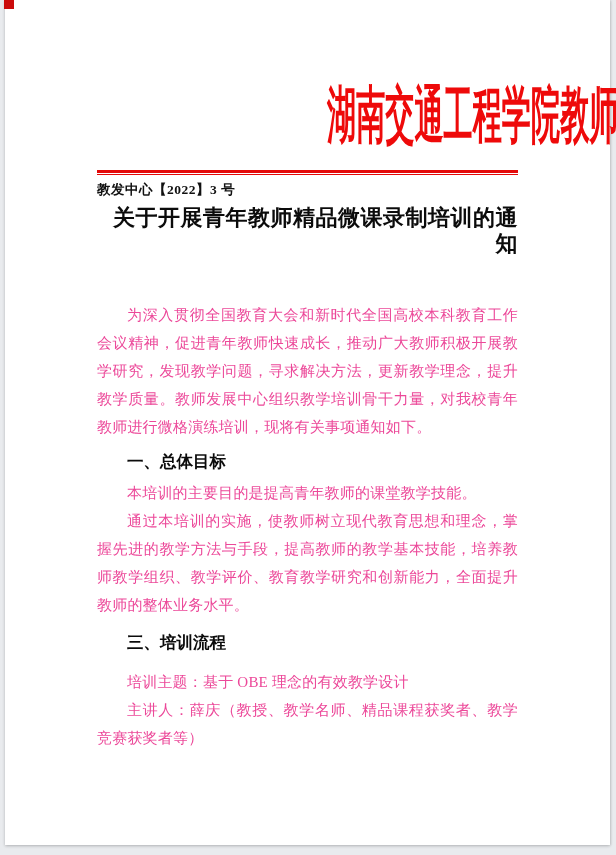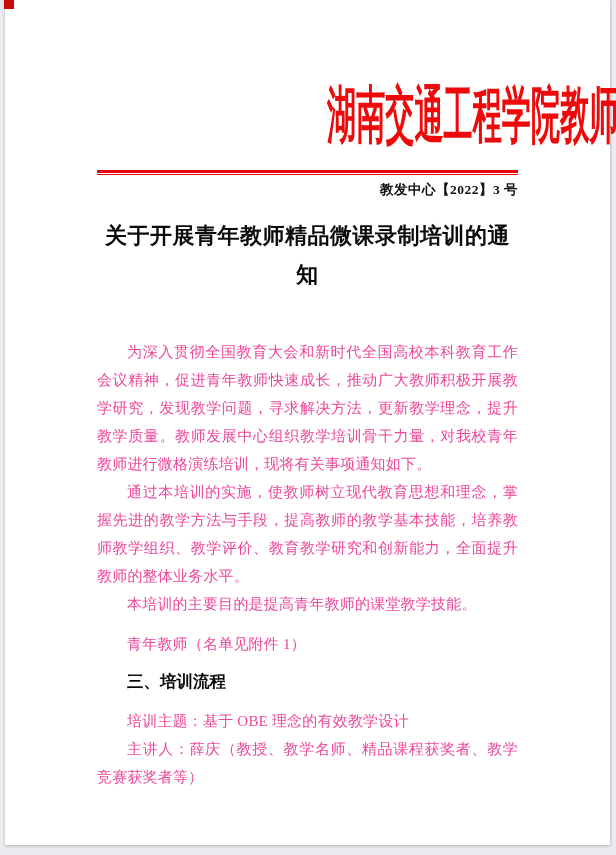--- a/index.html
+++ b/index.html
@@ -46,33 +46,32 @@
     color: #ee0a0a;
     letter-spacing: 0px;
     transform: scaleX(0.47);
     transform-origin: 50% 50%;
   }
   .divider { margin-top: 22px; }
   .divider .thick { height: 3px; background: #e30909; }
   .divider .thin  { height: 1px; background: #e30909; margin-top: 1px; }
   .doc-number {
     margin-top: 6px;
-    text-align: right;
     font-size: 13.5px;
     font-weight: 700;
     letter-spacing: 0.5px;
     color: #111;
   }
   
   .doc-title {
-    margin-top: 17px;
-    text-align: center;
+    margin-top: 6px;
+    text-align: right;
     font-family: "Liberation Sans", "DejaVu Sans", sans-serif;
     font-size: 22px;
-    line-height: 39px;
+    line-height: 26px;
     font-weight: 700;
     letter-spacing: 0.5px;
     color: #0b0b0b;
   }
   
   .para {
     font-size: 15px;
     line-height: 28px;
     text-align: justify;
     text-indent: 30px;
@@ -118,24 +117,24 @@
       <div class="thick"></div>
       <div class="thin"></div>
     </div>
 
     <div class="doc-number">教发中心【2022】3 号</div>
 
     <div class="doc-title">关于开展青年教师精品微课录制培训的通知</div>
 
     <p class="para intro">为深入贯彻全国教育大会和新时代全国高校本科教育工作会议精神，促进青年教师快速成长，推动广大教师积极开展教学研究，发现教学问题，寻求解决方法，更新教学理念，提升教学质量。教师发展中心组织教学培训骨干力量，对我校青年教师进行微格演练培训，现将有关事项通知如下。</p>
 
+    <div class="sec-heading">一、总体目标</div>
+    <p class="para sec-para">本培训的主要目的是提高青年教师的课堂教学技能。</p>
     <p class="para sec-para">通过本培训的实施，使教师树立现代教育思想和理念，掌握先进的教学方法与手段，提高教师的教学基本技能，培养教师教学组织、教学评价、教育教学研究和创新能力，全面提升教师的整体业务水平。</p>
-    <p class="para sec-para">本培训的主要目的是提高青年教师的课堂教学技能。</p>
 
-    <p class="para sec-para gap12">青年教师（名单见附件 1）</p>
 
     <div class="sec-heading h2">三、培训流程</div>
     <p class="para sec-para gap13">培训主题：基于 OBE 理念的有效教学设计</p>
     <p class="para sec-para">主讲人：薛庆（教授、教学名师、精品课程获奖者、教学竞赛获奖者等）</p>
 
   </div>
 </div>
 
 <div class="corner-mark"></div>
 

